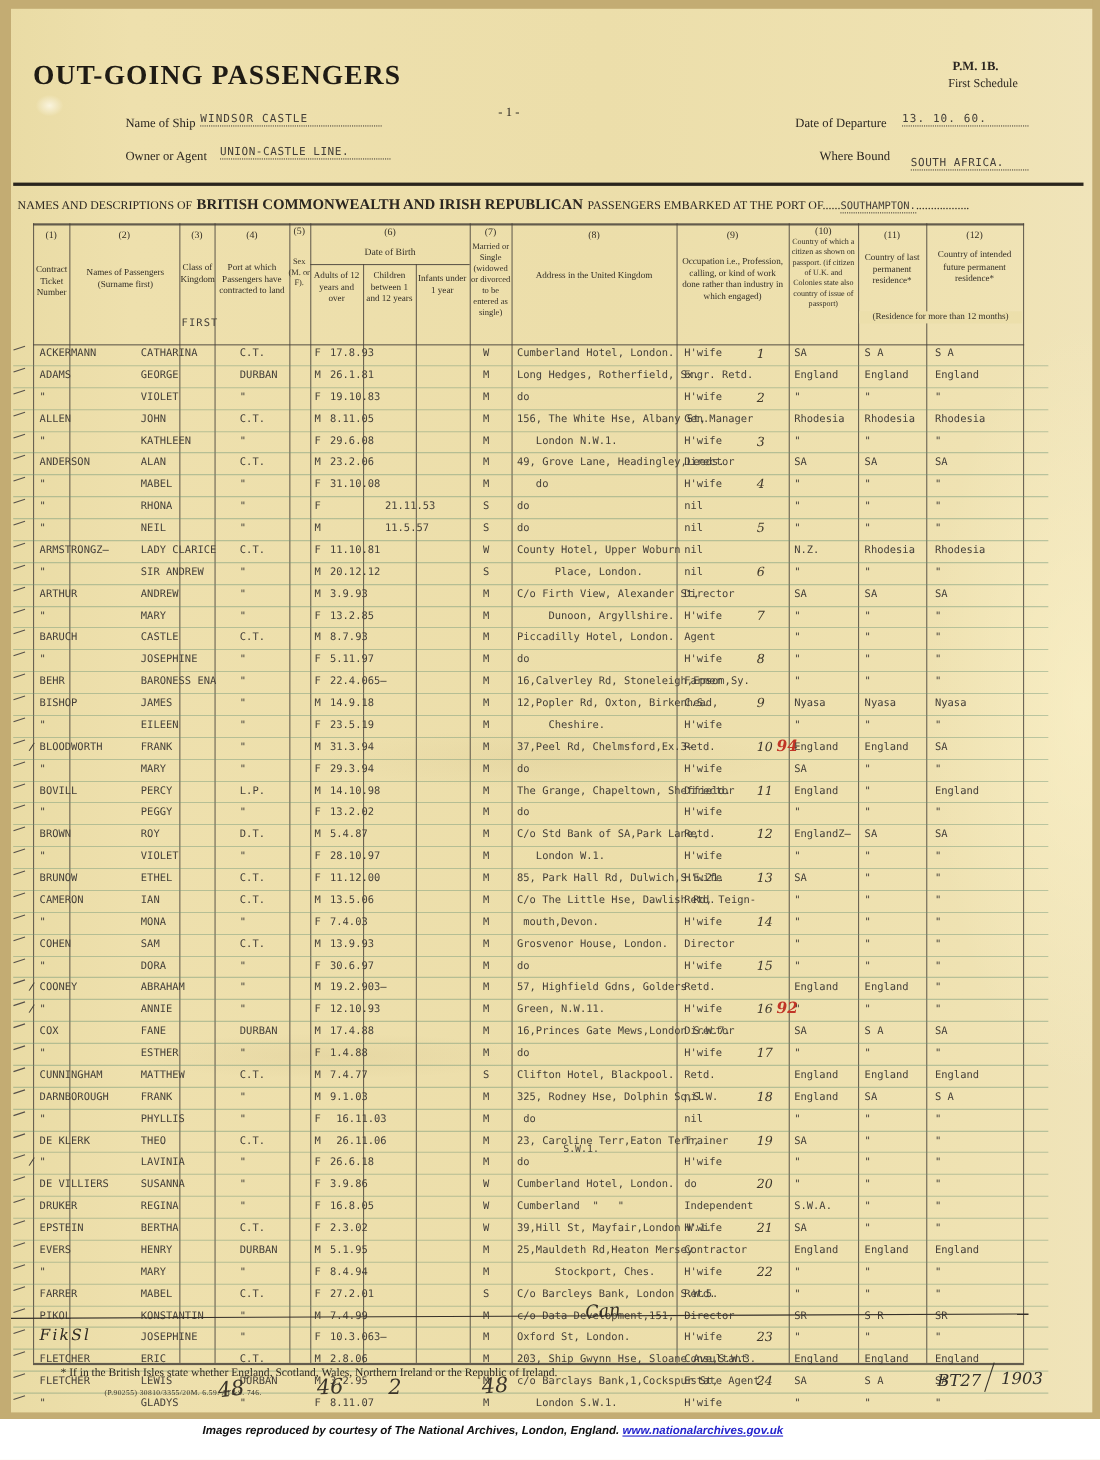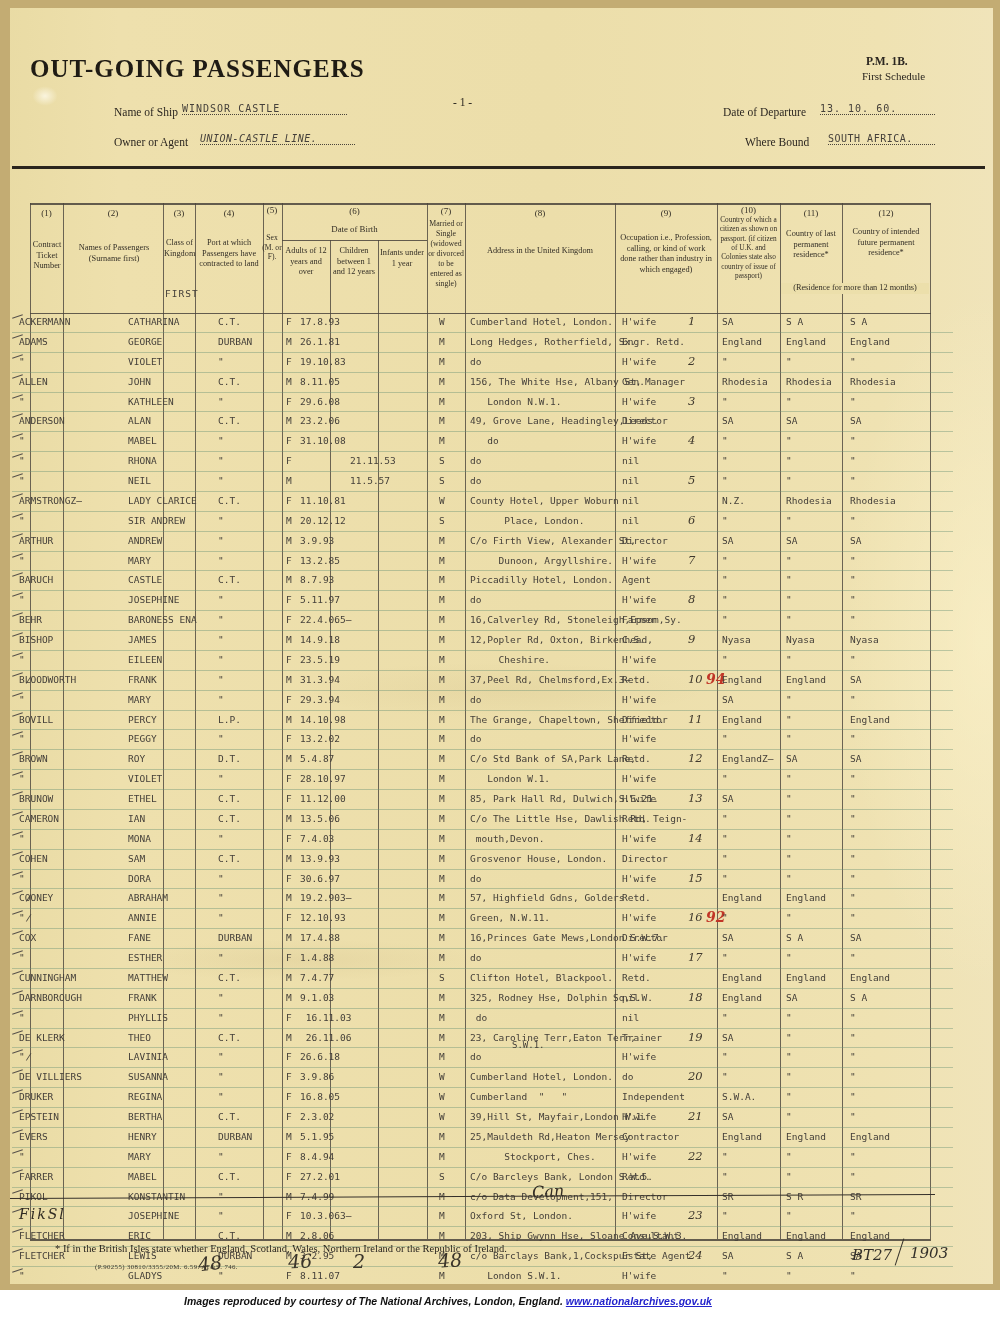--- a/index.html
+++ b/index.html
@@ -35,21 +35,21 @@
   .hnum{font-size:9px;}
   
   #tbody{position:absolute;left:12px;top:313px;width:941px;}
   .row{position:relative;height:18.88px;border-bottom:1px solid rgba(106,146,116,.42);}
   .row .f{position:absolute;top:3px;font-family:"DejaVu Sans Mono",monospace;
           font-size:9.5px;color:#45403a;white-space:pre;}
   .tick{left:0px;top:8px;width:11px;height:0;border-top:1.6px solid #55504a;
         transform:rotate(-18deg);}
   .lmark{left:14px;top:-7px;font-family:"DejaVu Serif",serif;font-size:20px;
          color:#3c362e;transform:rotate(8deg);}
-  .sur{left:7px;}
+  .sur{left:24px;}
   .for{left:116px;}
   .port{left:206px;}
   .sex{left:274px;}
   .dob{left:288px;}
   .dobc{left:338px;}
   .mar{left:427px;}
   .addr{left:458px;}
   .addr2{left:500px;top:11px !important;font-size:9px !important;}
   .occ{left:610px;}
   .num{left:676px;font-family:"DejaVu Serif",serif !important;font-style:italic;
@@ -92,26 +92,31 @@
       <div class="abs printed" style="left:866px;top:55px;font-size:11.5px;font-weight:bold;">P.M. 1B.</div>
       <div class="abs printed" style="left:862px;top:70px;font-size:11px;">First Schedule</div>
       <div class="abs printed" style="left:453px;top:96px;font-size:11.5px;">- 1 -</div>
 
       <div class="abs small-label" style="left:114px;top:106px;">Name of Ship</div>
       <div class="abs typed dotted" style="left:182px;top:103px;width:165px;font-size:10px;letter-spacing:1px;">WINDSOR CASTLE</div>
       <div class="abs small-label" style="left:723px;top:106px;">Date of Departure</div>
       <div class="abs typed dotted" style="left:820px;top:103px;width:115px;font-size:10px;letter-spacing:1px;">13. 10. 60.</div>
 
       <div class="abs small-label" style="left:114px;top:136px;">Owner or Agent</div>
-      <div class="abs typed dotted" style="left:200px;top:133px;width:155px;font-size:10px;letter-spacing:.5px;font-style:italic;">UNION-CASTLE LINE.</div>
+      <div class="abs typed dotted" style="left:200px;top:133px;width:155px;font-size:10px;letter-spacing:.5px;">UNION-CASTLE LINE.</div>
       <div class="abs small-label" style="left:745px;top:136px;">Where Bound</div>
-      <div class="abs typed dotted" style="left:828px;top:133px;width:107px;font-size:10px;letter-spacing:.5px;">SOUTH AFRICA.</div>
+      <div class="abs typed dotted" style="left:828px;top:143px;width:107px;font-size:10px;letter-spacing:.5px;">SOUTH AFRICA.</div>
 
       <div class="hrule" style="left:12px;top:166px;width:973px;height:2.5px;"></div>
 
+      <div class="abs" style="left:16px;top:177px;white-space:nowrap;">
+        <span class="printed" style="font-size:10.8px;">NAMES AND DESCRIPTIONS OF</span>
+        <span class="printed" style="font-size:13.5px;font-weight:bold;">BRITISH COMMONWEALTH AND IRISH REPUBLICAN</span>
+        <span class="printed" style="font-size:10.8px;">PASSENGERS EMBARKED AT THE PORT OF</span><span class="printed" style="font-size:10.8px;">......</span><span class="typed dotted" style="font-size:9.5px;">SOUTHAMPTON.</span><span class="printed" style="font-size:10.8px;">..................</span>
+      </div>
 
       <div>
         <div class="hline" style="left:30px;top:203px;width:901px;height:2px;"></div>
         <div class="hline" style="left:282px;top:240px;width:145px;"></div>
         <div class="hline" style="left:30px;top:313px;width:901px;"></div>
         <div class="hline" style="left:30px;top:1239px;width:901px;height:2px;"></div>
         <div id="vlines">
             <div class="vline" style="left: 30px; top: 203px; height: 1036px;"></div>
             <div class="vline" style="left: 63px; top: 203px; height: 1036px;"></div>
             <div class="vline" style="left: 163px; top: 203px; height: 1036px;"></div>

